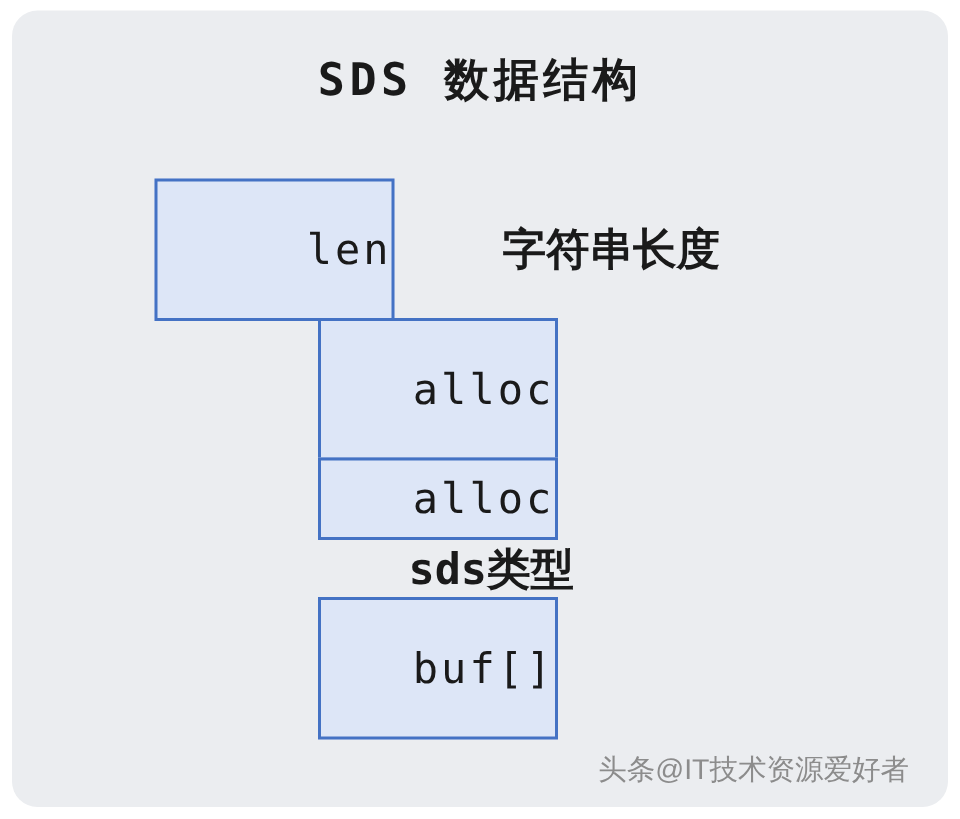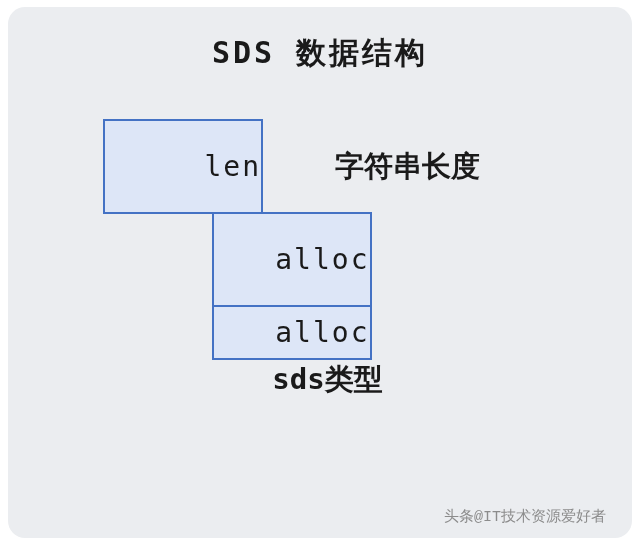--- a/index.html
+++ b/index.html
@@ -73,23 +73,23 @@
     font-weight: 600;
     white-space: nowrap;
     color: var(--text, #1a1a1a);
     font-family: "DejaVu Sans Mono", "DejaVu Sans", sans-serif;
   }
 
   .watermark {
     position: absolute;
     right: 26px;
     bottom: 12px;
-    font-size: 15px;
+    font-size: 19px;
     color: var(--watermark, #8c8c8c);
-    font-family: Liberation Mono, monospace;
+    font-family: Liberation Sans, sans-serif;
   }
 </style>
 </head>
 <body>
 
 <div class="page">
   <div class="panel">
 
     <div class="title">SDS 数据结构</div>
 
@@ -109,20 +109,23 @@
       </div>
 
       <div class="row">
         <div class="box">
           <span>alloc</span>
         </div>
         <div class="desc">sds类型</div>
       </div>
 
       <div class="row">
+        <div class="box">
+          <span>buf[]</span>
+        </div>
       </div>
 
     </div>
 
     <div class="watermark">头条@IT技术资源爱好者</div>
 
   </div>
 </div>
 
 </body></html>

